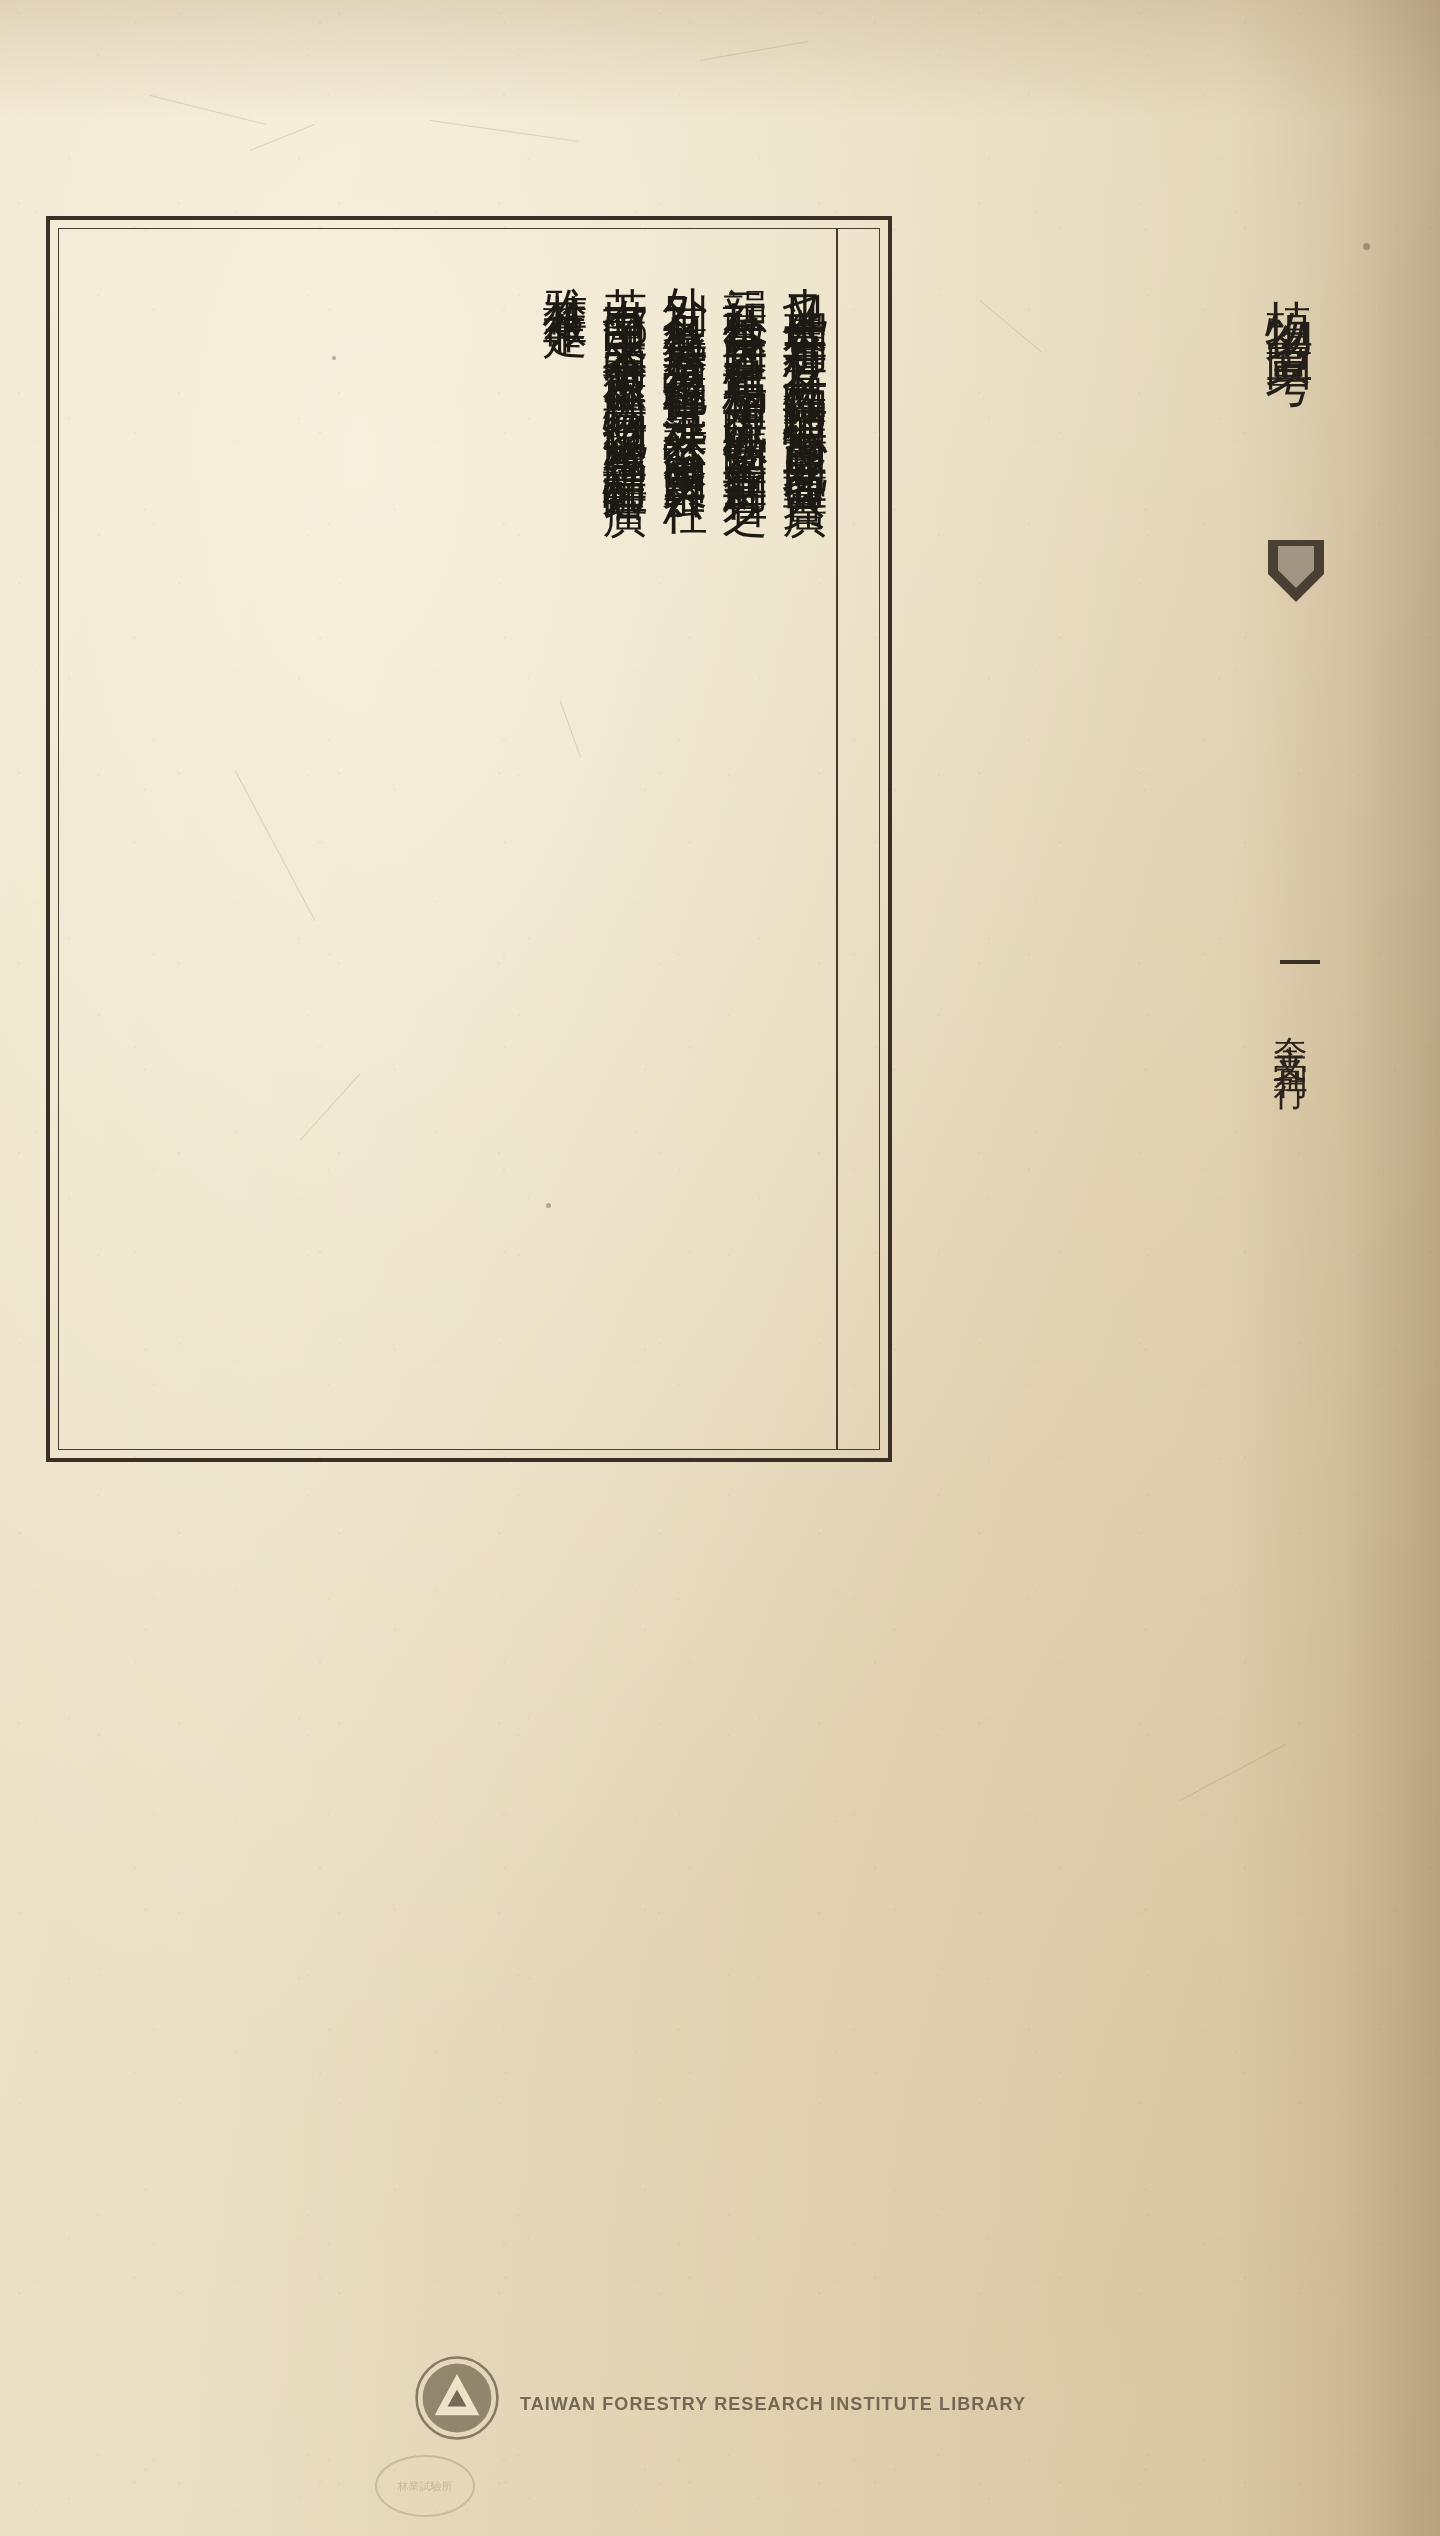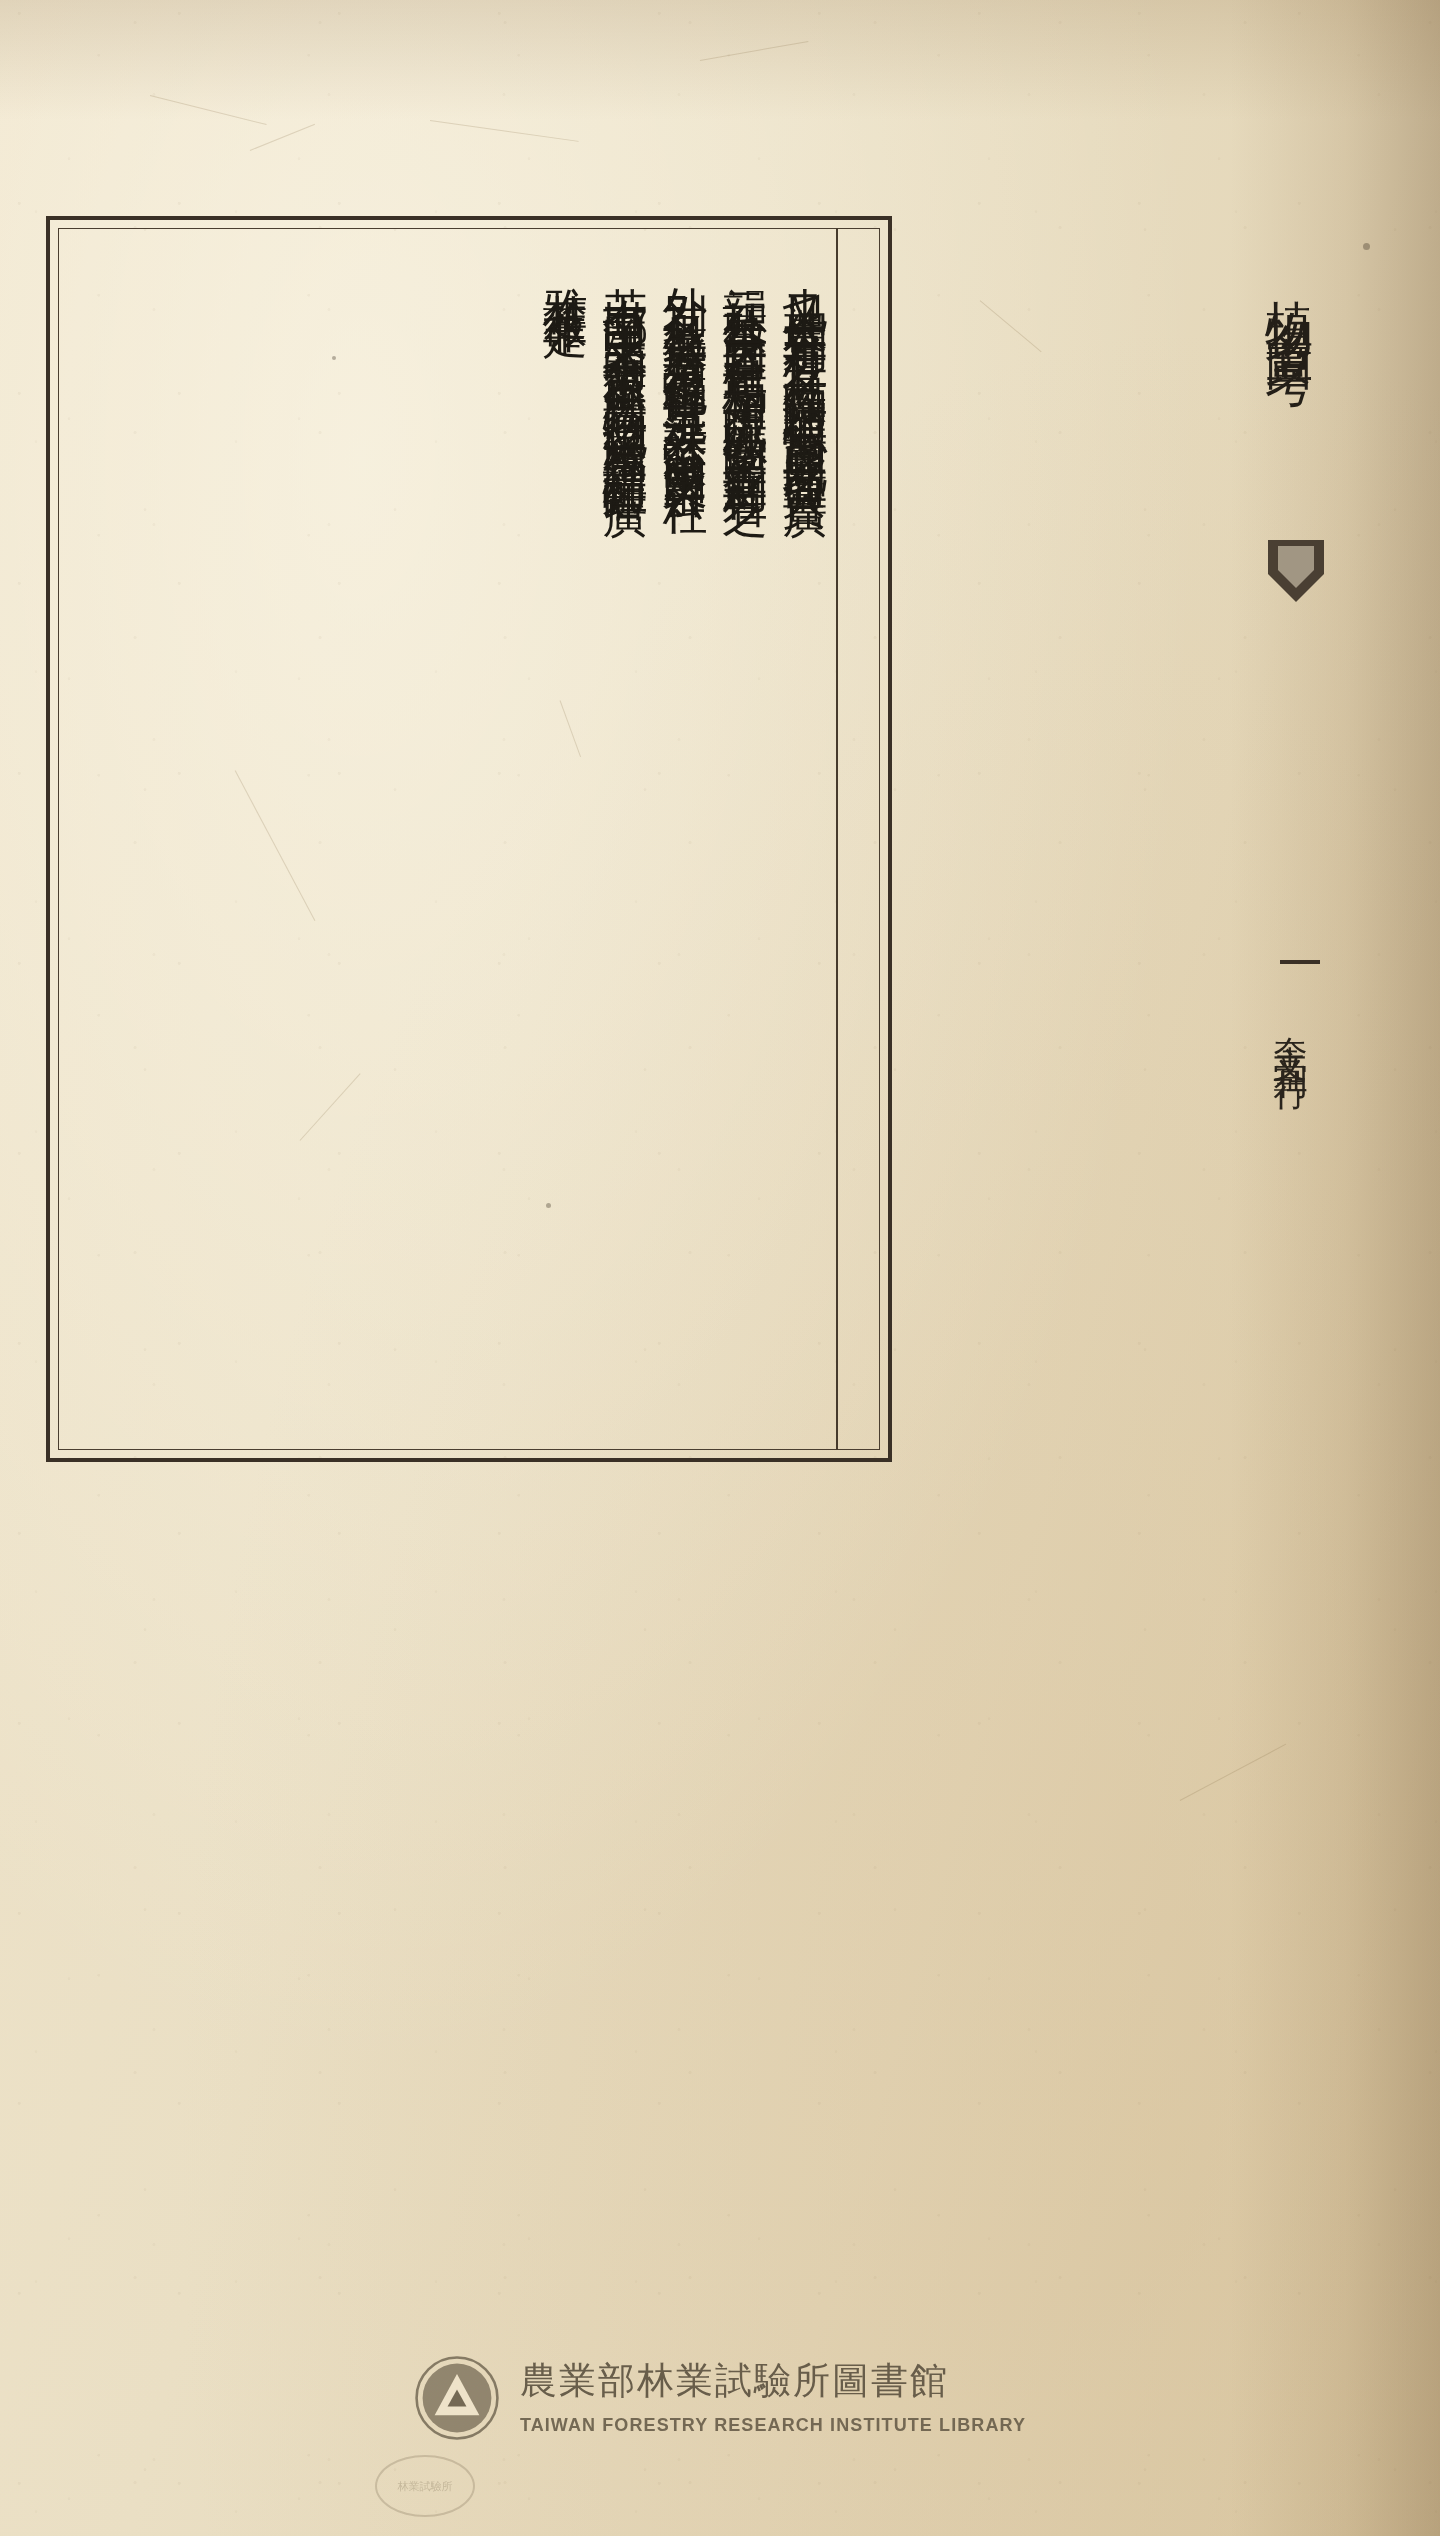--- a/index.html
+++ b/index.html
@@ -270,20 +270,19 @@
   <div id="stamp">
     <div id="stamp-logo">
       <svg viewBox="0 0 100 100" width="86" height="86">
         <circle cx="50" cy="50" r="47" fill="none" stroke="#6b604c" stroke-width="3" opacity="0.85"></circle>
         <circle cx="50" cy="50" r="40" fill="#6b604c" opacity="0.75"></circle>
         <polygon points="50,22 76,70 24,70" fill="#efe4cb"></polygon>
         <polygon points="50,40 61,60 39,60" fill="#6b604c"></polygon>
       </svg>
     </div>
     <div id="stamp-text">
-      <div id="stamp-cn">農業部林業試驗所圖書館</div>
       <div id="stamp-en">TAIWAN FORESTRY RESEARCH INSTITUTE LIBRARY</div>
     </div>
   </div>
 
   <div class="seal" style="left:375px; top:2455px; width:96px; height:58px; border-radius:50%; opacity:0.55;">林業試驗所</div>
 
 </div>
 
 </body></html>

